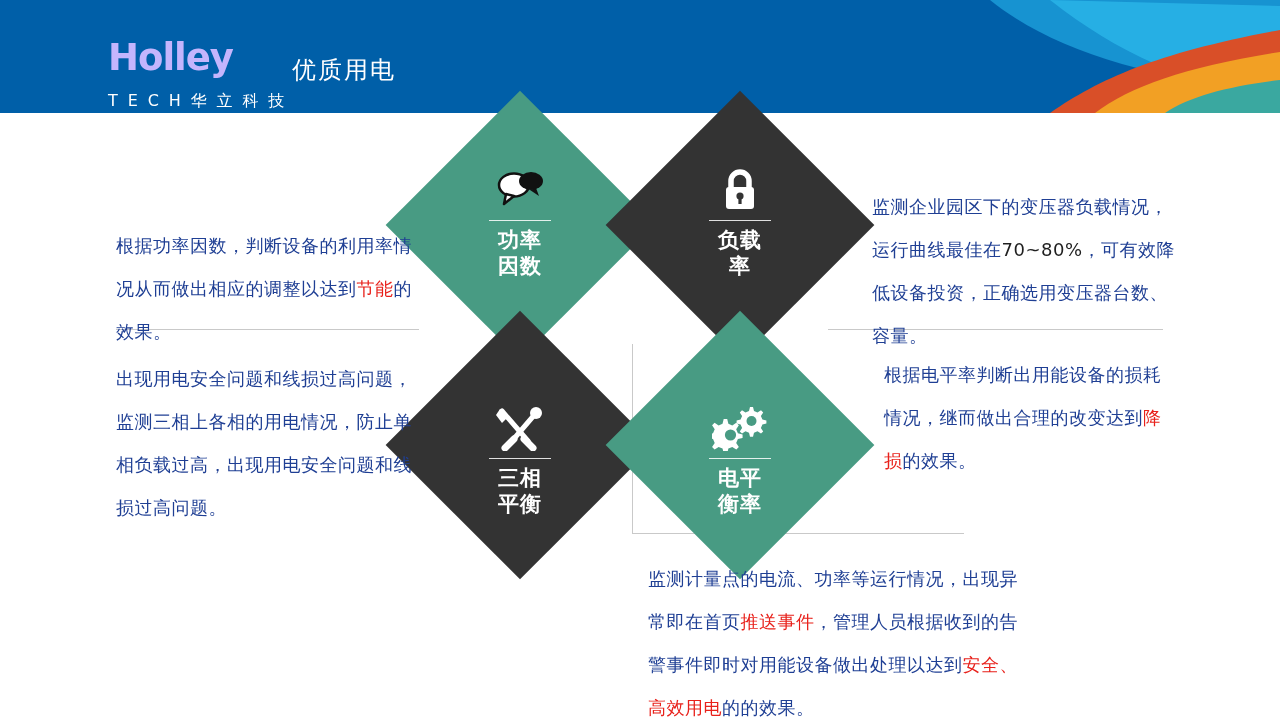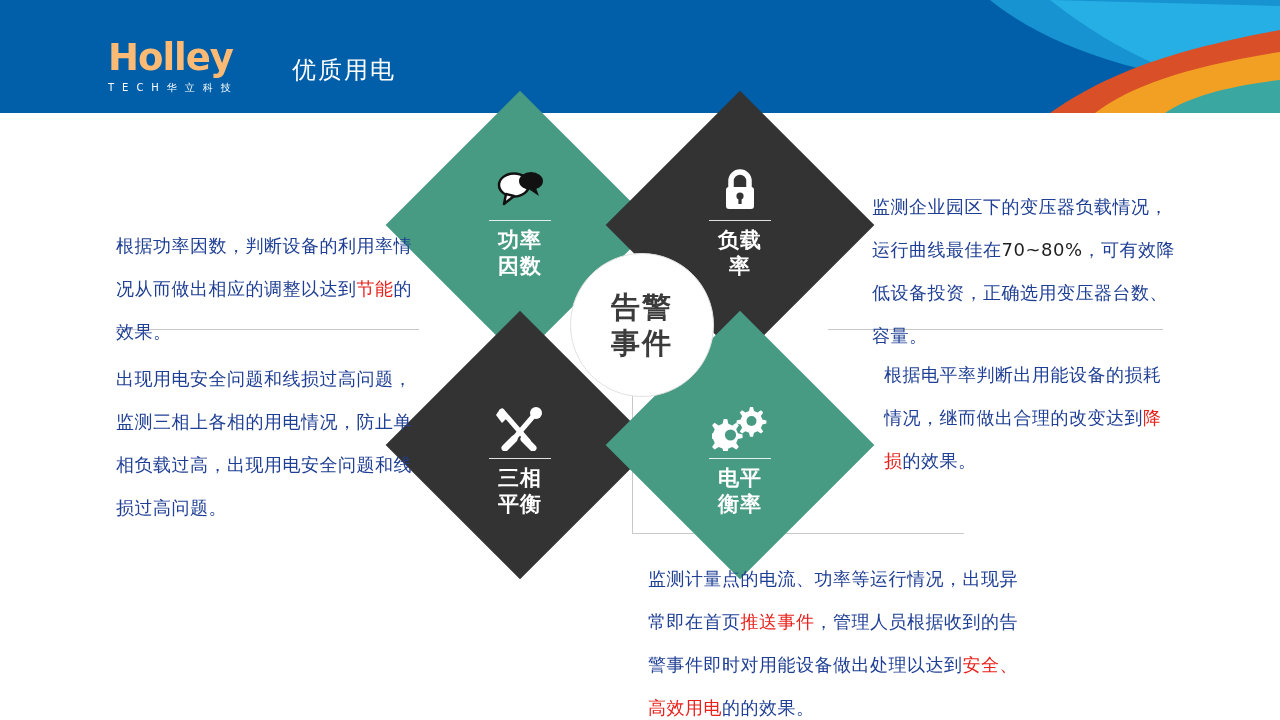--- a/index.html
+++ b/index.html
@@ -41,26 +41,26 @@
     left: 108px;
     top: 40px;
     width: 150px;
     height: 55px;
   }
   .logo-main {
     font-family: "DejaVu Sans", "Liberation Sans", sans-serif;
     font-weight: bold;
     font-size: 37px;
     letter-spacing: -1px;
-    color: #fdba74;
+    color: #c4b5fd;
     line-height: 36px;
   }
   .logo-sub {
-    margin-top: 5px;
-    font-size: 10px;
+    margin-top: 15px;
+    font-size: 16px;
     letter-spacing: 2.4px;
     color: #ffffff;
     white-space: nowrap;
   }
   .header-title {
     position: absolute;
     left: 292px;
     top: 54px;
     font-size: 24px;
     color: #ffffff;
@@ -269,24 +269,20 @@
         </svg>
       </div>
       <div class="d-rule"></div>
       <div class="d-label">
         <div>电平</div>
         <div>衡率</div>
       </div>
     </div>
   </div>
 
-  <div class="center-circle">
-    <div class="ct-line">告警</div>
-    <div class="ct-line">事件</div>
-  </div>
 
   <div class="txt" id="txt-tl"><span>根据功率因数，判断设备的利用率情况从而做出相应的调整以达到</span><span class="hl">节能</span><span>的效果。</span></div>
 
   <div class="txt" id="txt-bl"><span>出现用电安全问题和线损过高问题，监测三相上各相的用电情况，防止单相负载过高，出现用电安全问题和线损过高问题。</span></div>
 
   <div class="txt" id="txt-tr"><span>监测企业园区下的变压器负载情况，运行曲线最佳在</span><span class="blk">70~80%</span><span>，可有效降低设备投资，正确选用变压器台数、容量。</span></div>
 
   <div class="txt" id="txt-bc"><span>监测计量点的电流、功率等运行情况，出现异常即在首页</span><span class="hl">推送事件</span><span>，管理人员根据收到的告警事件即时对用能设备做出处理以达到</span><span class="hl">安全、高效用电</span><span>的的效果。</span></div>
 
   <div class="txt" id="txt-br"><span>根据电平率判断出用能设备的损耗情况，继而做出合理的改变达到</span><span class="hl">降损</span><span>的效果。</span></div>

